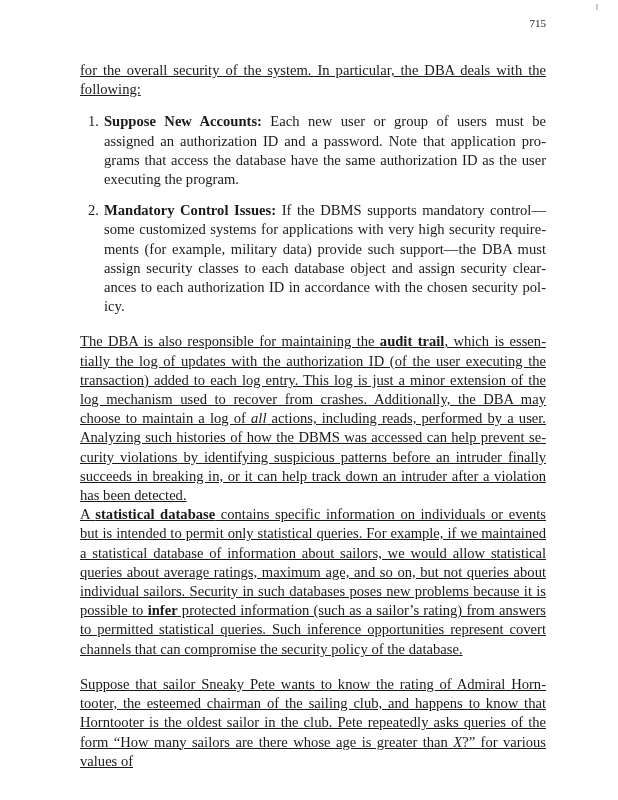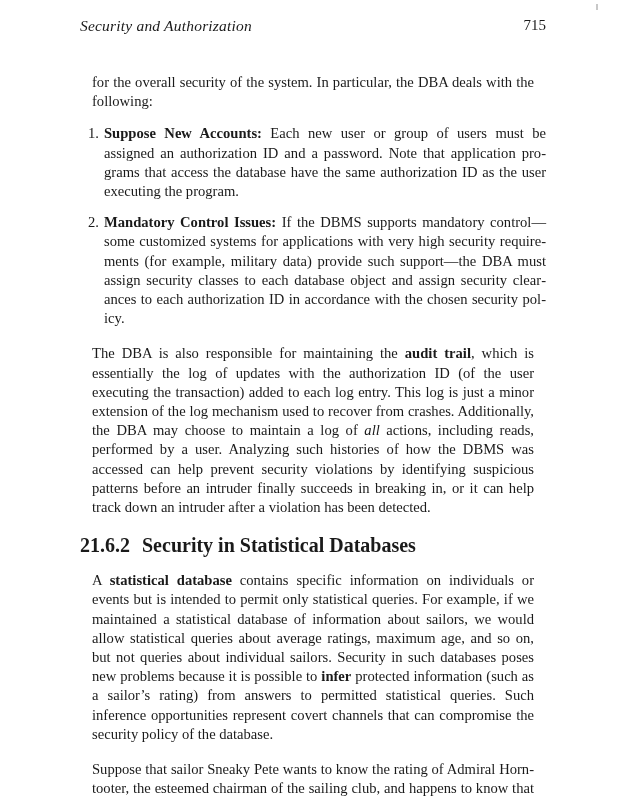--- a/index.html
+++ b/index.html
@@ -36,21 +36,21 @@
       font-style: italic;
       font-family: "Liberation Serif", serif;
       font-size: 15.5px;
       letter-spacing: 0.2px;
     }
     .page-number {
       position: absolute;
       right: 0;
       top: 0;
       font-family: "Liberation Serif", serif;
-      font-size: 15px;
+      font-size: 11px;
     }
     .corner-mark {
       position: absolute;
       left: 596px;
       top: 4px;
       width: 2px;
       height: 6px;
       background: #c8c8c8;
     }
     .body-text {
@@ -58,21 +58,22 @@
       top: 61px;
       left: 0;
       width: 466px;
       font-family: "Liberation Serif", serif;
       font-size: 14.6px;
       line-height: 19.2px;
       text-align: justify;
       hyphens: manual;
     }
     p {
-      margin: 12px;
+      margin: 0;
+      text-decoration: underline;
     }
     .para-gap {
       margin-top: 16px;
     }
     ol.items {
       list-style: none;
       margin: 13px 0 0 0;
       padding: 0;
     }
     ol.items li {
@@ -104,39 +105,37 @@
     }
   </style>
 </head>
 <body>
 
 <div class="corner-mark"></div>
 
 <div class="page">
 
   <div class="running-head">
-    <span class="running-title">Security and Authorization</span>
     <span class="page-number">715</span>
   </div>
 
   <div class="body-text">
 
     <p>for the overall security of the system. In particular, the DBA deals with the following:</p>
 
     <ol class="items">
       <li>
         <span class="num">1.</span><b>Suppose New Accounts:</b><span> Each new user or group of users must be assigned an authorization ID and a password. Note that application pro­grams that access the database have the same authorization ID as the user executing the program.</span>
       </li>
       <li>
         <span class="num">2.</span><b>Mandatory Control Issues:</b><span> If the DBMS supports mandatory control—some customized systems for applications with very high security require­ments (for example, military data) provide such support—the DBA must assign security classes to each database object and assign security clear­ances to each authorization ID in accordance with the chosen security pol­icy.</span>
       </li>
     </ol>
 
     <p class="para-gap"><span>The DBA is also responsible for maintaining the </span><b>audit trail</b><span>, which is essen­tially the log of updates with the authorization ID (of the user executing the transaction) added to each log entry. This log is just a minor extension of the log mechanism used to recover from crashes. Additionally, the DBA may choose to maintain a log of </span><i>all</i><span> actions, including reads, performed by a user. Analyzing such histories of how the DBMS was accessed can help prevent se­curity violations by identifying suspicious patterns before an intruder finally succeeds in breaking in, or it can help track down an intruder after a violation has been detected.</span></p>
 
-    <h2 class="section-heading"><span class="sec-num">21.6.2</span><span>Security in Statistical Databases</span></h2>
 
     <p><span>A </span><b>statistical database</b><span> contains specific information on individuals or events but is intended to permit only statistical queries. For example, if we maintained a statistical database of information about sailors, we would allow statistical queries about average ratings, maximum age, and so on, but not queries about individual sailors. Security in such databases poses new problems because it is possible to </span><b>infer</b><span> protected information (such as a sailor’s rating) from answers to permitted statistical queries. Such inference opportunities represent covert channels that can compromise the security policy of the database.</span></p>
 
     <p class="para-gap"><span>Suppose that sailor Sneaky Pete wants to know the rating of Admiral Horn­tooter, the esteemed chairman of the sailing club, and happens to know that Horntooter is the oldest sailor in the club. Pete repeatedly asks queries of the form “How many sailors are there whose age is greater than </span><i class="math">X</i><span>?” for various values of </span></p>
 
   </div>
 </div>
 
 </body></html>

